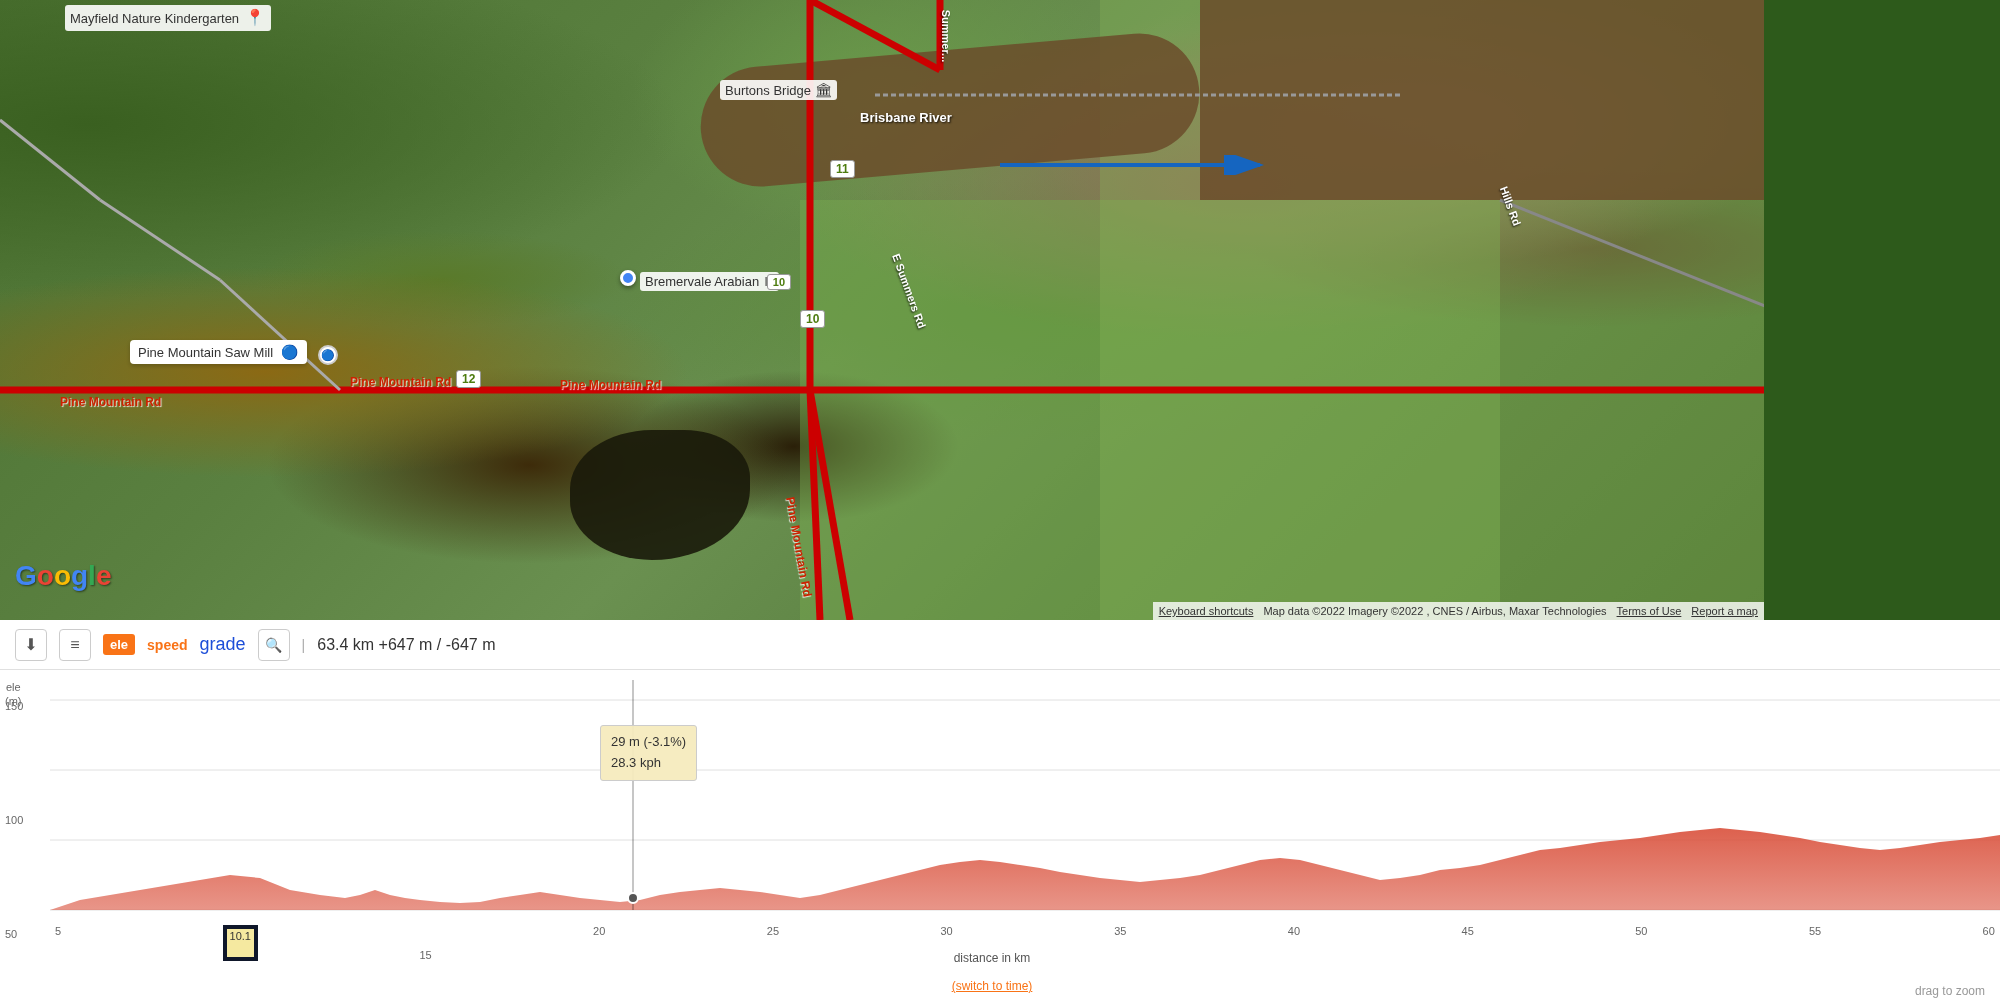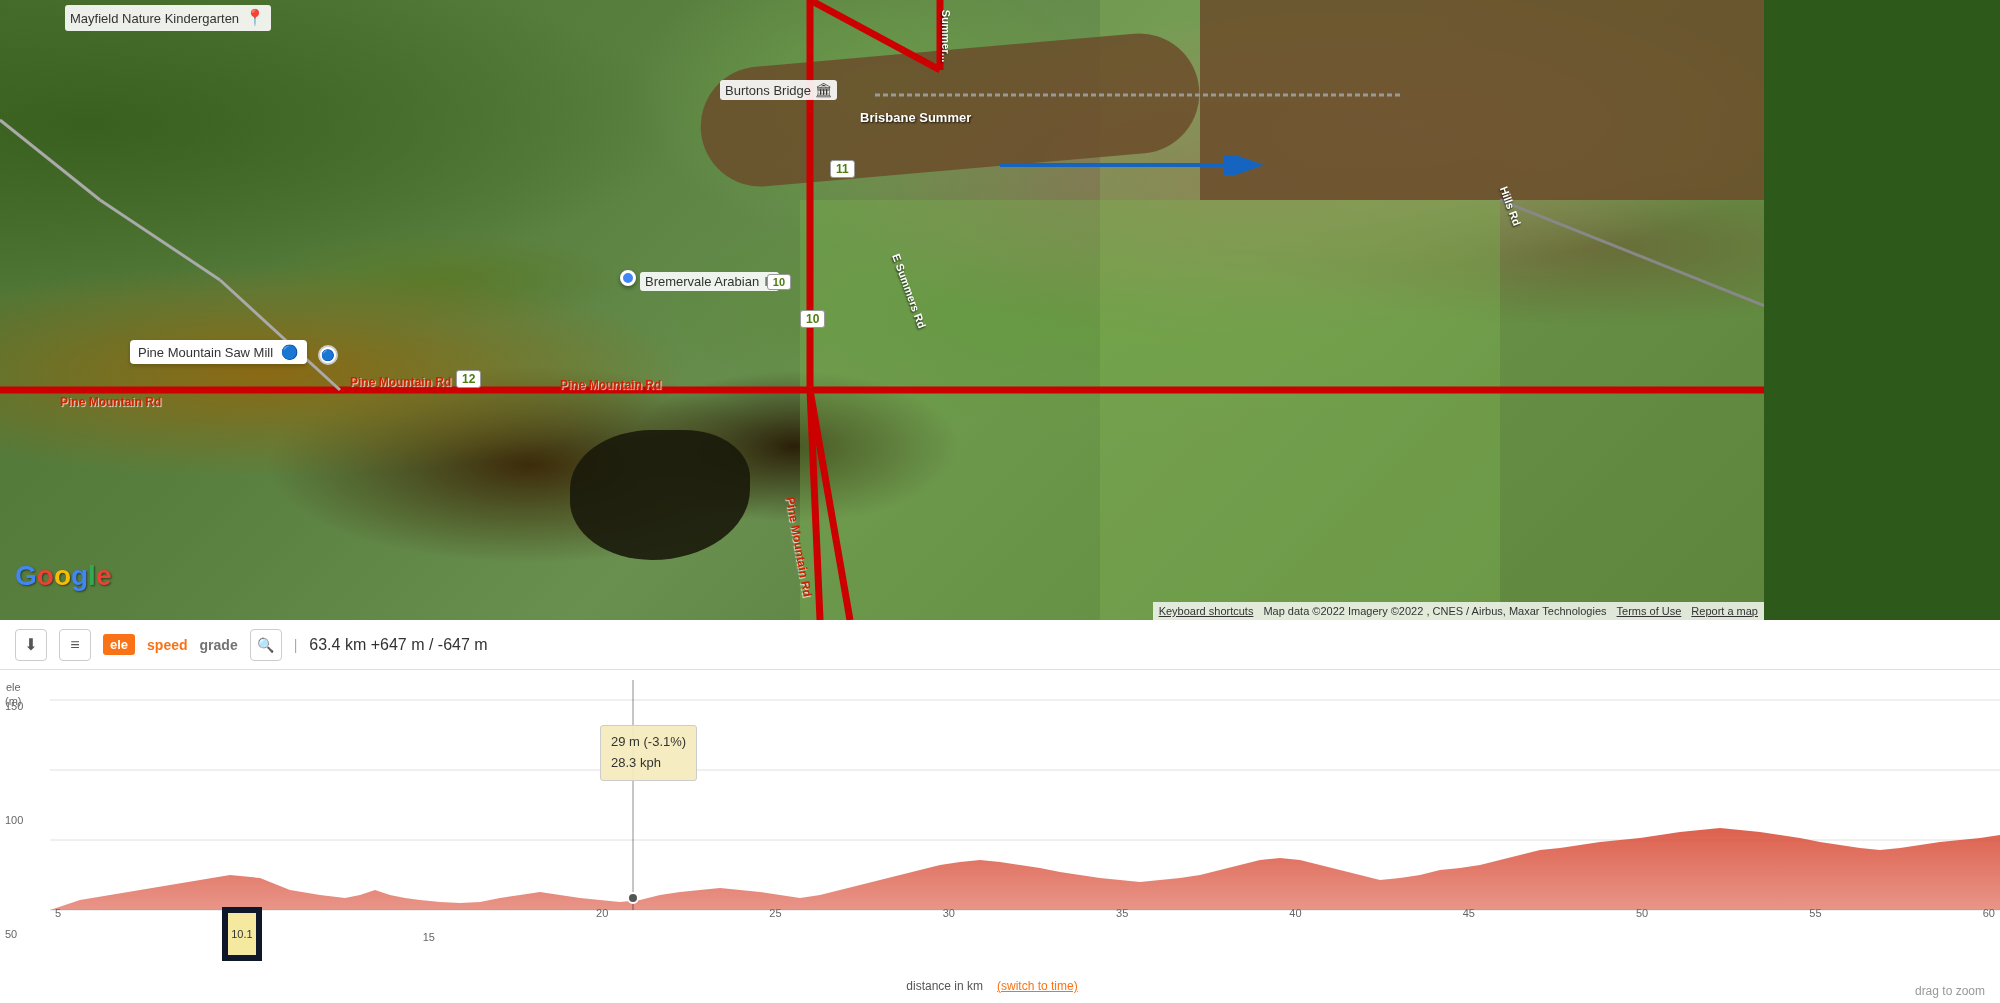--- a/index.html
+++ b/index.html
@@ -227,23 +227,23 @@
       border-radius: 3px;
     }
 
     .tag-speed {
       color: #f97316;
       font-size: 14px;
       font-weight: bold;
     }
 
     .tag-grade {
-      color: #737373;
-      font-size: 14px;
-      font-weight: bold;
+      color: #1d4ed8;
+      font-size: 18px;
+      font-weight: normal;
     }
 
     .chart-stats {
       font-size: 16px;
       font-weight: 500;
       color: #333;
     }
 
     #chart-area {
       position: relative;
@@ -329,21 +329,21 @@
     <span>Mayfield Nature
 Kindergarten</span>
     <span style="font-size:16px; margin-left:3px;">📍</span>
   </div>
 
   <div class="map-label" style="top:80px; left:720px;">
     <span>Burtons Bridge</span>
     <span style="font-size:14px;">🏛</span>
   </div>
 
-  <div class="map-label-white" style="top:110px; left:860px;">Brisbane Summer</div>
+  <div class="map-label-white" style="top:110px; left:860px;">Brisbane River</div>
 
   <div style="position:absolute; top:270px; left:620px;">
     <div class="pin-blue"></div>
   </div>
 
   <div class="map-label" style="top:272px; left:640px; font-size:13px;">
     <span>Bremervale Arabian</span>
     <span class="road-label-box" style="margin-left:4px; font-size:11px; display:inline-block;">10</span>
     <span style="margin-left:2px; font-size:12px;">ld</span>
   </div>
@@ -448,34 +448,34 @@
 
     </svg>
 
     <div class="tooltip-box">
       <div>29 m (-3.1%)</div>
       <div>28.3 kph</div>
     </div>
 
     <div style="position:absolute; bottom:42px; left:50px; right:0; display:flex; justify-content:space-between; padding:0 5px;">
       <span style="font-size:11px; color:#666;">5</span>
-      <span style="font-size:11px; color:#333; background:#f5e9a0; border:6px solid #0f172a; padding:15px 3px;">10.1</span>
+      <span style="font-size:11px; color:#333; background:#f5e9a0; border:4px solid #0f172a; padding:1px 3px;">10.1</span>
       <span style="font-size:11px; color:#666;margin-top:24px;">15</span>
       <span style="font-size:11px; color:#666;">20</span>
       <span style="font-size:11px; color:#666;text-align:right;">25</span>
       <span style="font-size:11px; color:#666;">30</span>
       <span style="font-size:11px; color:#666;">35</span>
       <span style="font-size:11px; color:#666;">40</span>
       <span style="font-size:11px; color:#666;">45</span>
       <span style="font-size:11px; color:#666;">50</span>
       <span style="font-size:11px; color:#666;">55</span>
       <span style="font-size:11px; color:#666;">60</span>
     </div>
 
-    <div style="position:absolute; bottom:10px; left:0; right:16px; display:flex; justify-content:center; align-items:center; gap:14px;">
+    <div style="position:absolute; bottom:10px; left:0; right:16px; display:flex; justify-content:center; align-items:center; gap:14px;flex-direction:column;">
       <span style="font-size:12px; color:#555;">distance in km</span>
       <span style="font-size:12px; color:#f97316; cursor:pointer; text-decoration:underline;">(switch to time)</span>
     </div>
 
     <div class="drag-hint">drag to zoom</div>
 
   </div>
 </div>
 
 </body></html>

